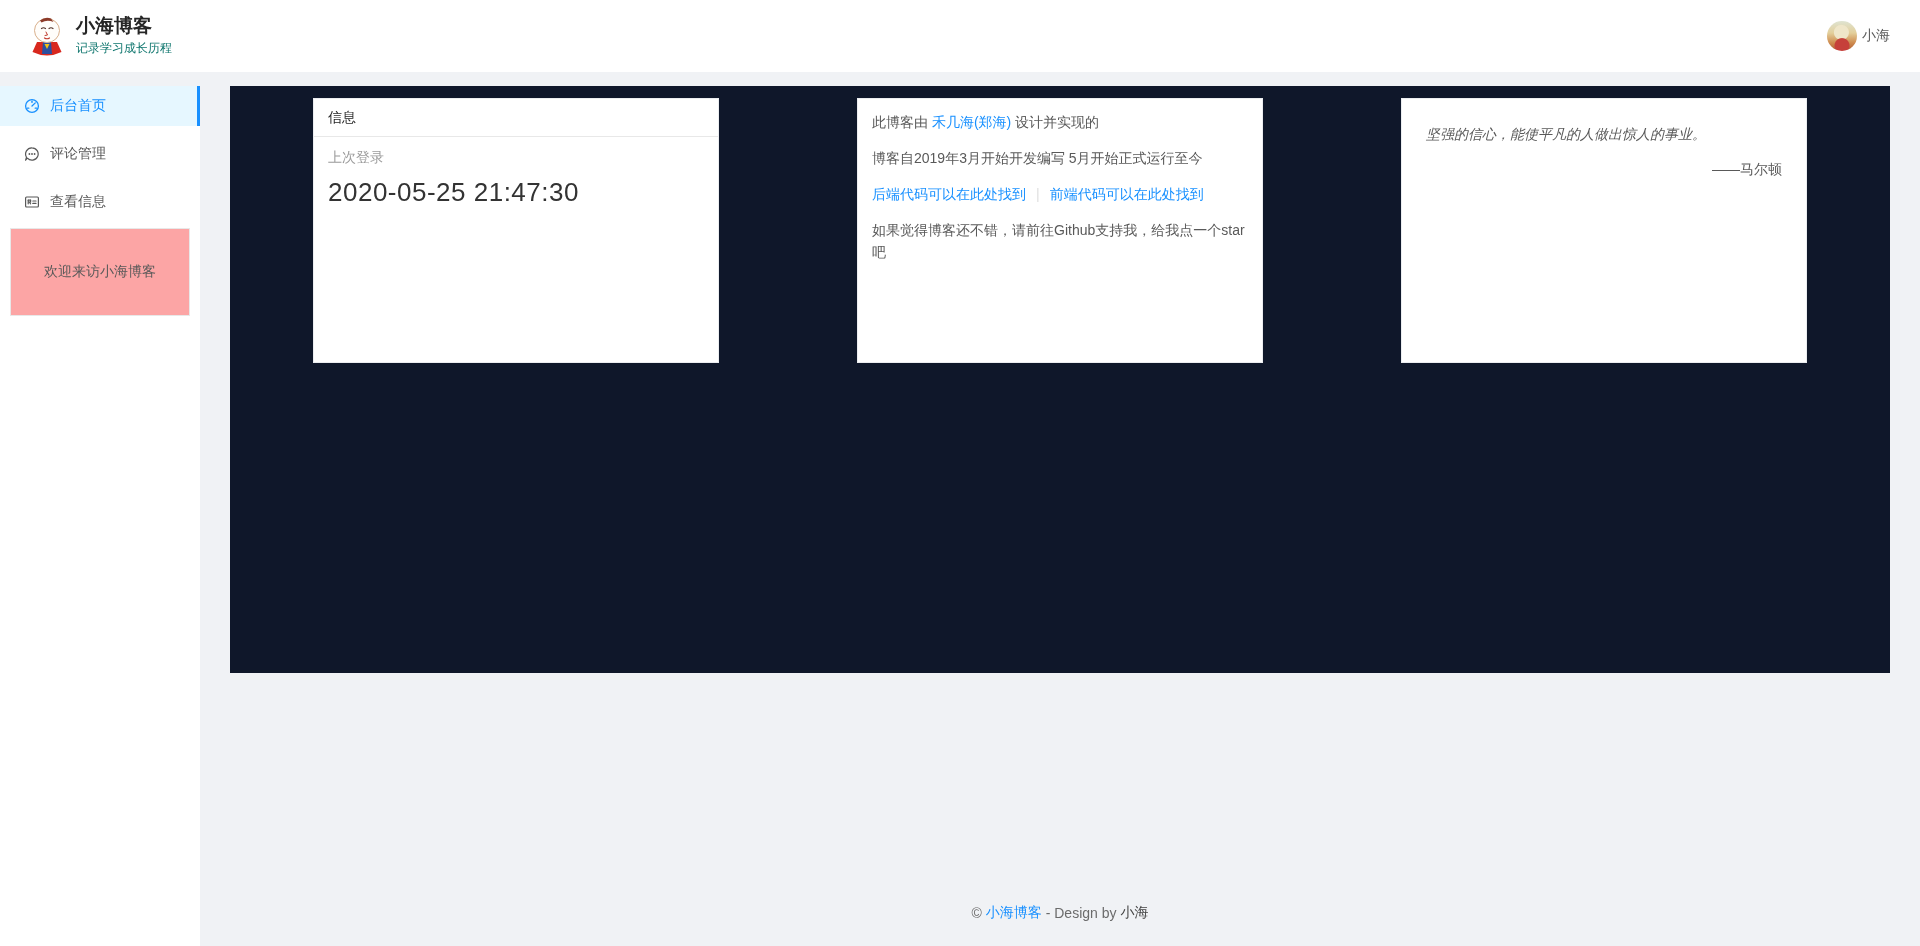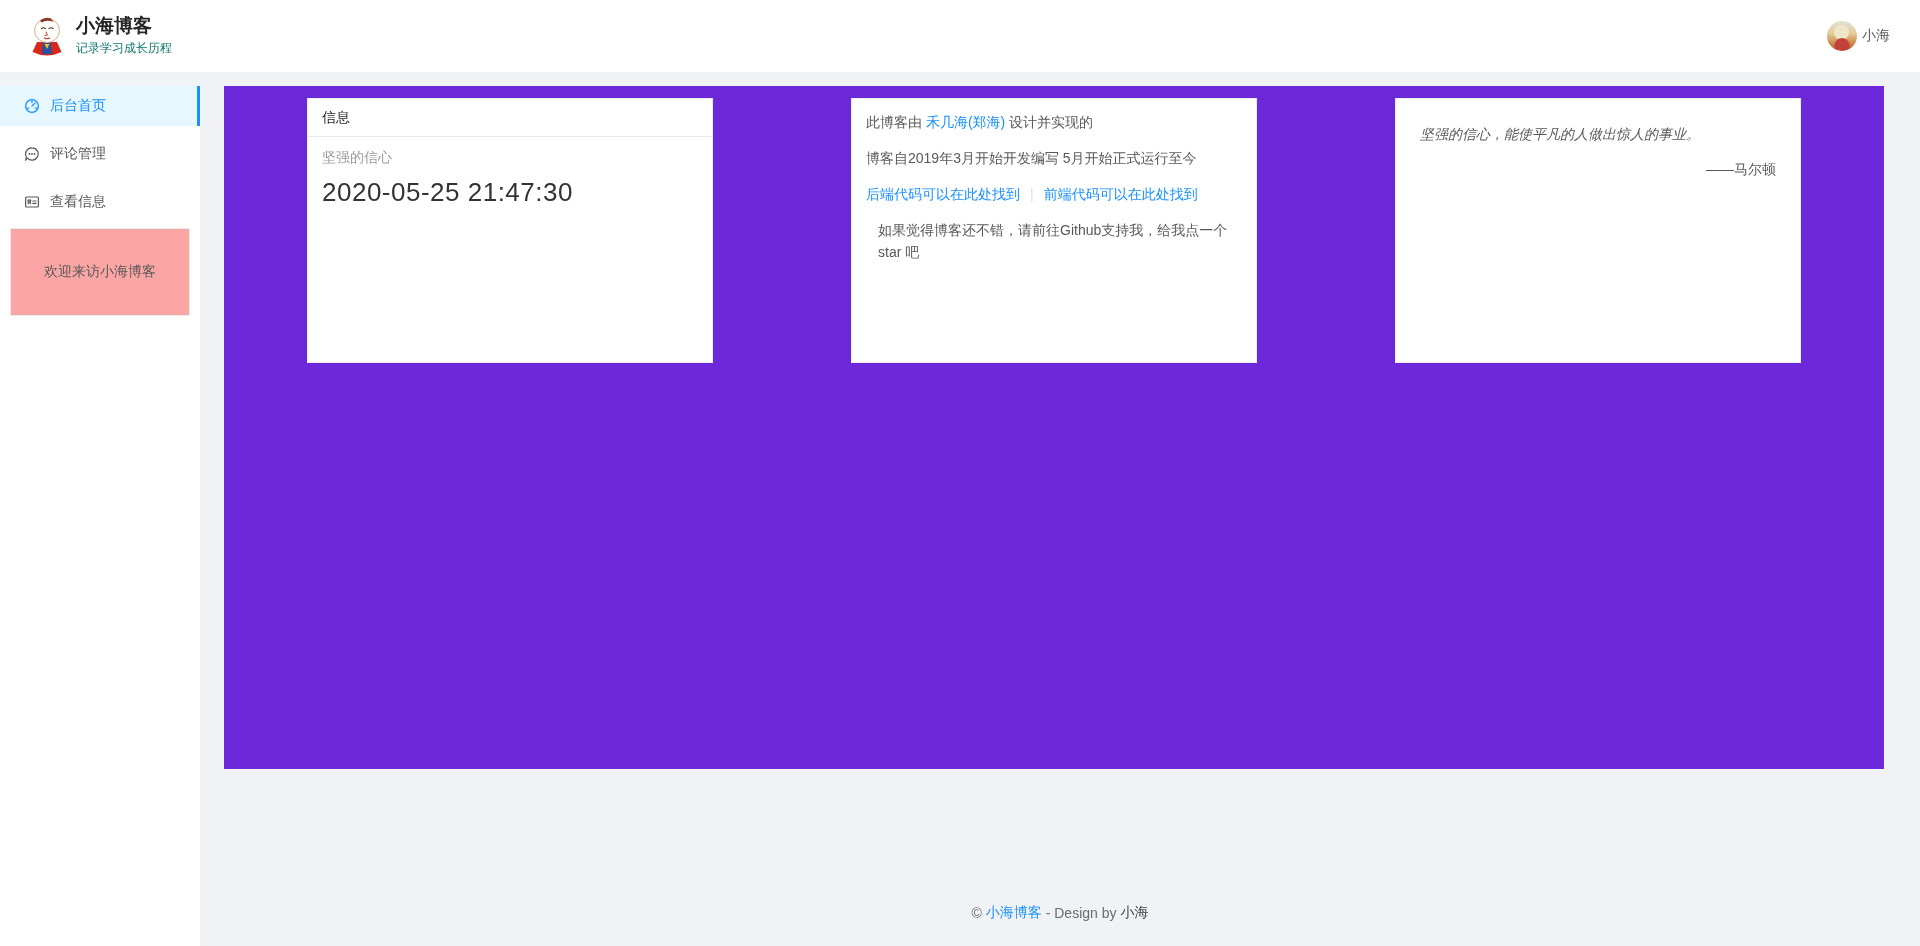--- a/index.html
+++ b/index.html
@@ -52,40 +52,40 @@
   .menu-item .mi-icon { width:16px; height:16px; display:inline-flex; }
   .welcome-box {
     margin:6px 10px 0 10px; height:88px;
     border:1px solid #e8e8e8;
     display:flex; align-items:center; justify-content:center;
     font-size:14px; color:#595959; background:#fca5a5;
   }
 
   
   .main {
-    position:absolute; top:86px; left:224px; width:1660px; height:683px;
-    background:#6d28d9;
+    position:absolute; top:86px; left:230px; width:1660px; height:587px;
+    background:#0f172a;
   }
   .cards-row { display:flex; gap:138px; padding:12px 83px 0 83px; }
   .card {
     width:406px; height:265px; background:#fff;
     border:1px solid #ebedf0;
   }
   .card-header {
     padding:10px 14px 9px 14px;
     border-bottom:1px solid #e8e8e8;
     font-size:14px; color:#262626;
   }
   .card-body { padding:12px 14px; }
 
   .last-login-label { font-size:14px; color:#9b9b9b; }
   .last-login-value { font-size:26px; color:#333; margin-top:10px; letter-spacing:0.5px; }
 
   .about-body p { font-size:14px; line-height:22px; color:#595959; margin:0 0 14px 0; }
-  .about-body p:last-child { margin-bottom:0;margin-left:12px; }
+  .about-body p:last-child { margin-bottom:0; }
   a.link { color:#1890ff; text-decoration:none; cursor:pointer; }
   .link-sep { color:#e0e0e0; margin:0 10px; }
 
   .quote-card .card-body { padding:24px; }
   .quote-text {
     font-size:14px; line-height:22px; color:#595959;
     font-style:italic; font-family:Liberation Sans, sans-serif;
   }
   .quote-author {
     margin-top:16px; text-align:right;
@@ -168,21 +168,21 @@
     <span>欢迎来访小海博客</span>
   </div>
 </div>
 
 <div class="main">
   <div class="cards-row">
 
     <div class="card">
       <div class="card-header">信息</div>
       <div class="card-body">
-        <div class="last-login-label">坚强的信心</div>
+        <div class="last-login-label">上次登录</div>
         <div class="last-login-value">2020-05-25 21:47:30</div>
       </div>
     </div>
 
     <div class="card">
       <div class="card-body about-body">
         <p><span>此博客由 </span><a class="link">禾几海(郑海)</a><span> 设计并实现的</span></p>
         <p>博客自2019年3月开始开发编写 5月开始正式运行至今</p>
         <p><a class="link">后端代码可以在此处找到</a><span class="link-sep">|</span><a class="link">前端代码可以在此处找到</a></p>
         <p>如果觉得博客还不错，请前往Github支持我，给我点一个star 吧</p>

